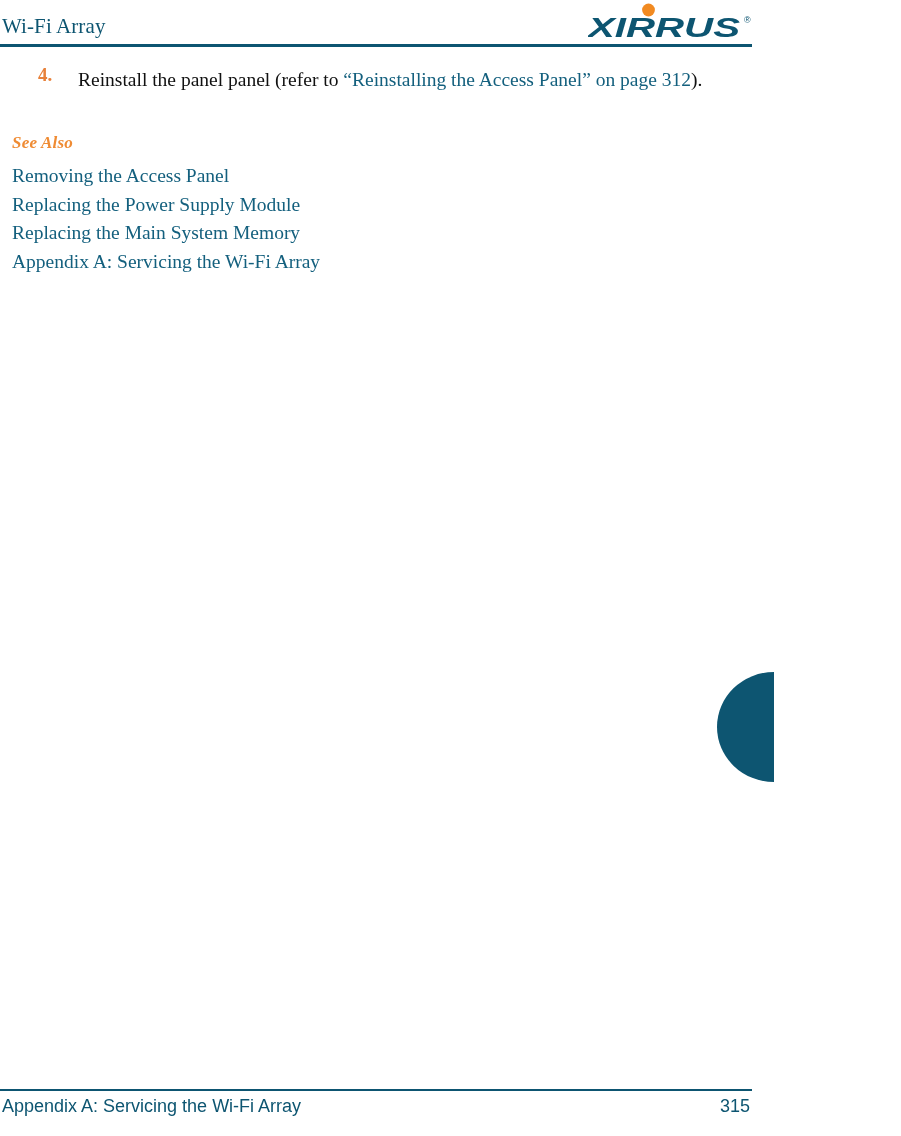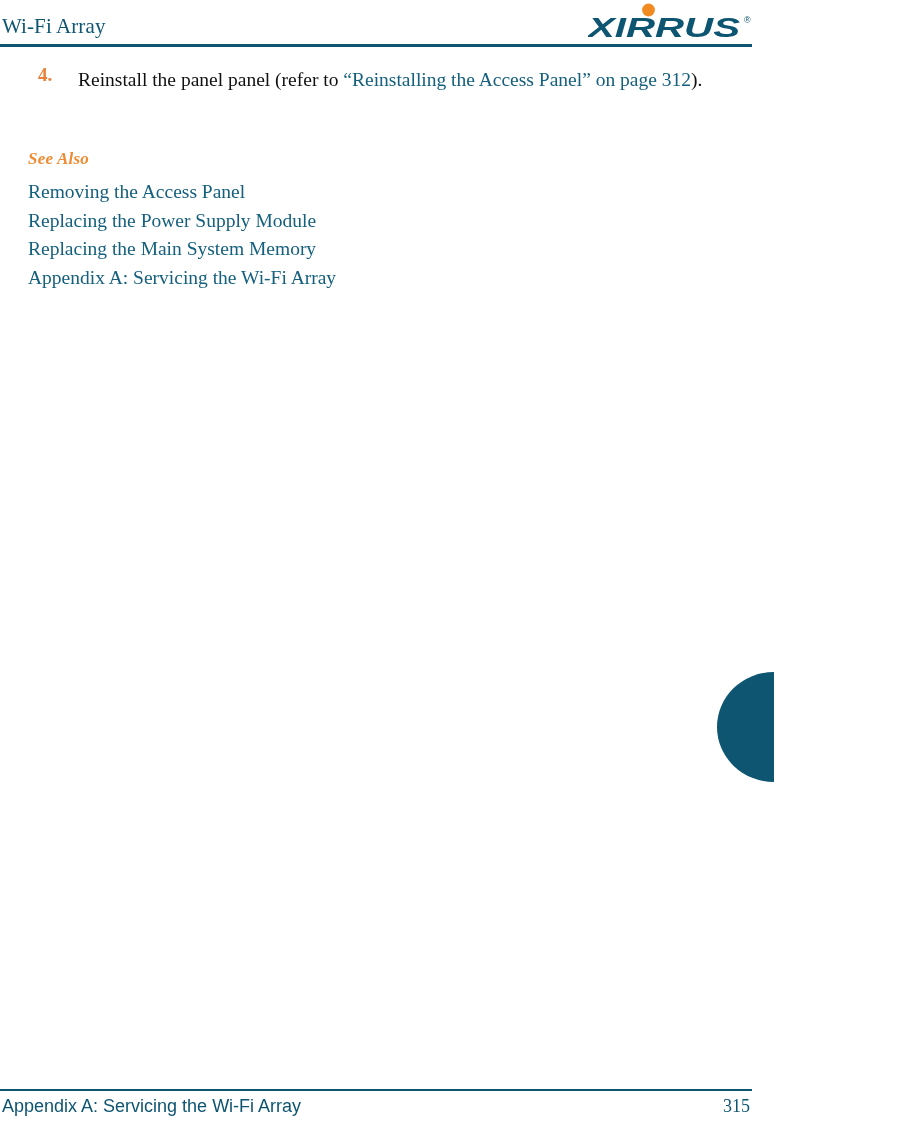--- a/index.html
+++ b/index.html
@@ -95,21 +95,21 @@
     text-align: justify;
     text-justify: inter-word;
     hyphens: none;
   }
   .step-text .xref {
     color: #14607e;
   }
 
   
   .see-also {
-    margin: 16px;
+    margin: 0;
     padding: 38px 0 0 0;
   }
   .see-also-heading {
     display: block;
     margin-left: 12px;
     font-family: "Liberation Serif", serif;
     font-style: italic;
     font-weight: bold;
     font-size: 17px;
     color: #ef8b33;
@@ -167,21 +167,21 @@
     justify-content: space-between;
   }
   .footer-text,
   .footer-page {
     font-family: "Liberation Sans", sans-serif;
     font-size: 18px;
     color: #0d5571;
     white-space: nowrap;
   }
   .footer-text { padding-left: 2px; }
-  .footer-page { padding-right: 2px; font-family: Liberation Serif, serif; }
+  .footer-page { padding-right: 2px; }
 </style>
 </head>
 <body>
 
 <div class="page">
 
   <div class="header">
     <div class="header-title">Wi-Fi Array</div>
     <div class="header-rule"></div>
   </div>

